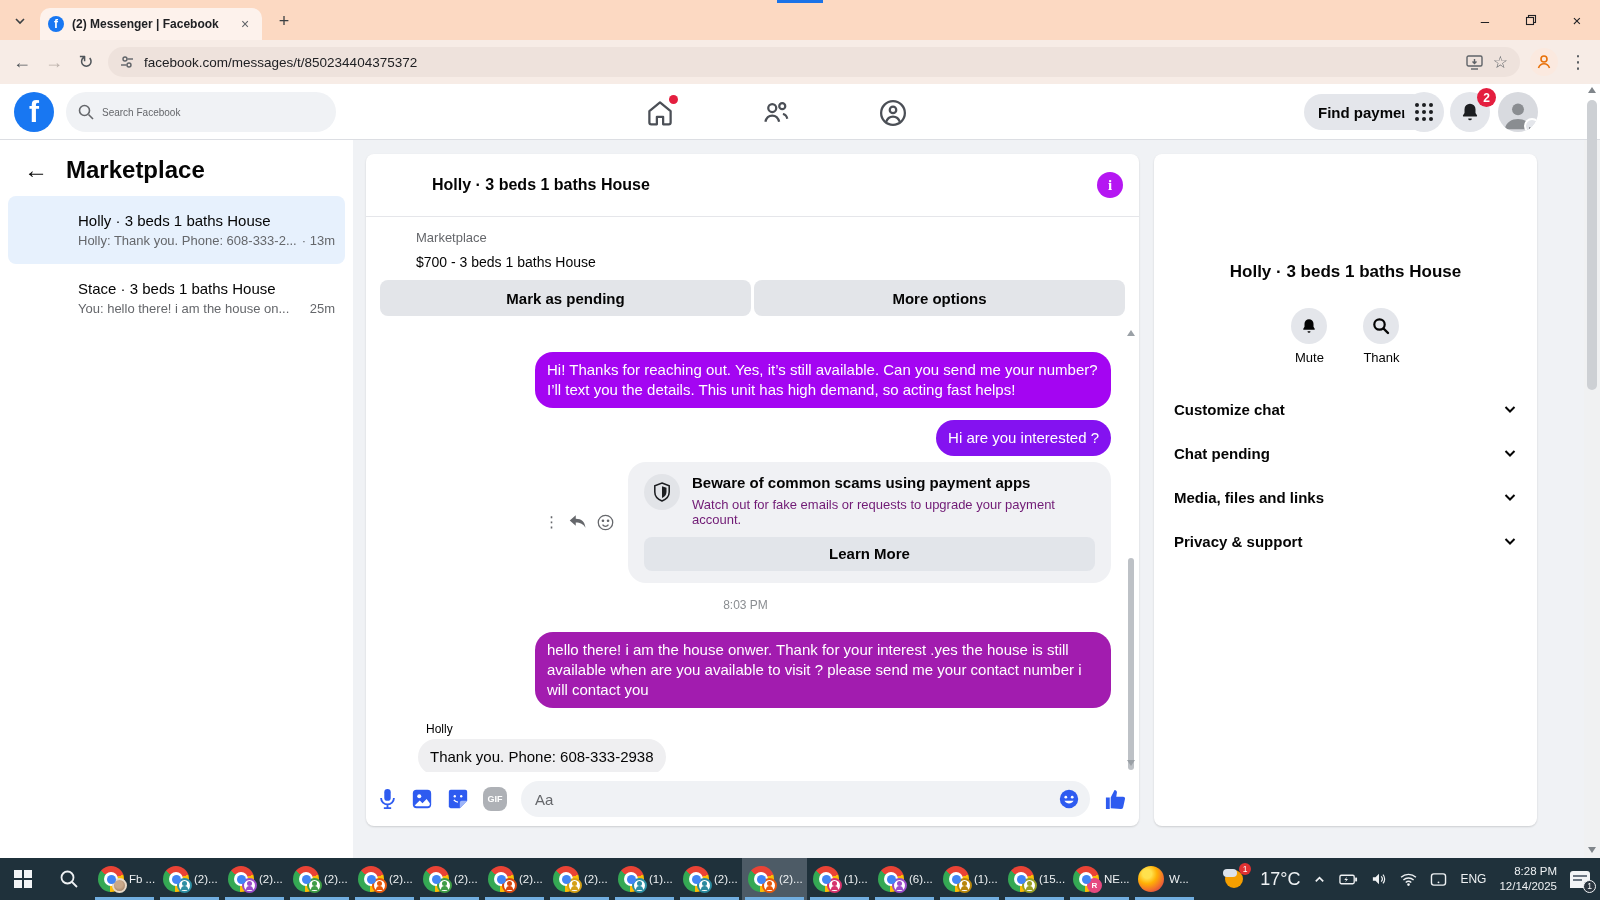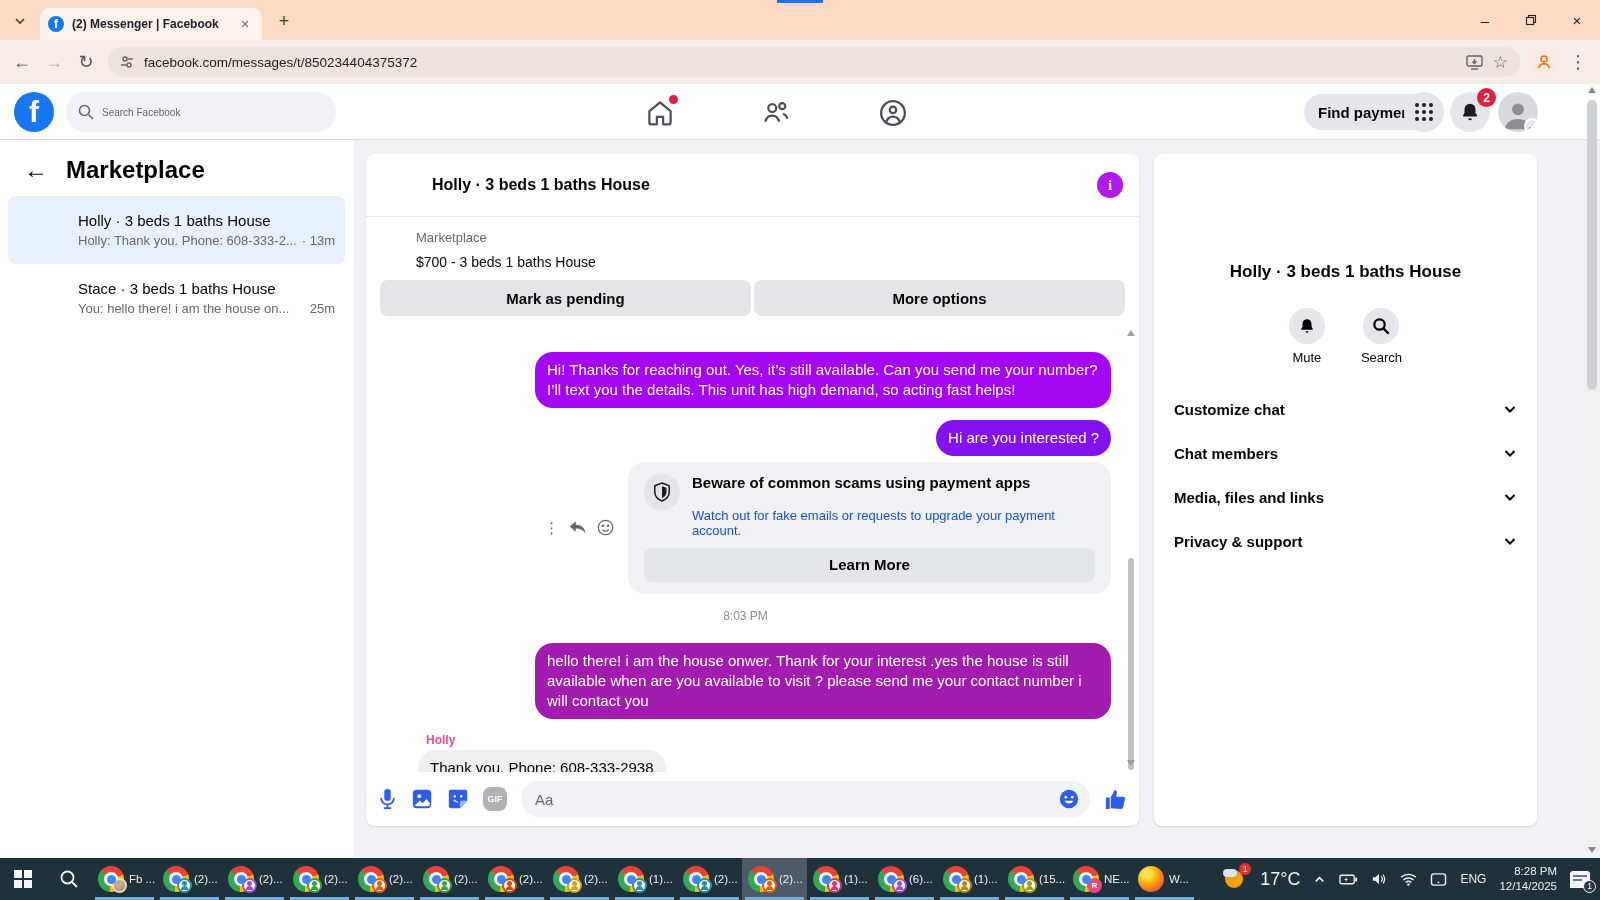--- a/index.html
+++ b/index.html
@@ -84,23 +84,23 @@
   .b-purple1 { background:#a405f2; }
   .b-purple2 { background:#8412f0; margin-top:12px; }
   .b-blue { background:#a21caf; }
   .msg-time { text-align:center; font-size:12px; color:#8a8d91; margin:15px 0; }
   .scam-row { display:flex; justify-content:flex-end; align-items:center; gap:10px; margin-top:6px; }
   .hover-actions { display:flex; gap:10px; color:#65676b; align-items:center; margin-right:4px; }
   .scam-card { width:483px; background:#f0f1f4; border-radius:18px; padding:12px 16px; }
   .scam-head { display:flex; gap:12px; }
   .shield-circle { width:36px; height:36px; border-radius:50%; background:#e2e4e8; display:flex; align-items:center; justify-content:center; flex:none; }
   .scam-title { font-size:15px; font-weight:bold; color:#050505; }
-  .scam-body { font-size:13px; color:#1d4ed8; margin-top:17px; }
+  .scam-body { font-size:13px; color:#701a75; margin-top:6px; }
   .learn-more { margin-top:10px; width:100%; height:34px; background:#e2e5ea; border:none; border-radius:8px; font-size:15px; font-weight:bold; color:#050505; font-family:"Liberation Sans",sans-serif; }
-  .sender-label { font-size:12px; color:#ec4899; margin:14px 0 3px 46px;font-weight:bold; }
+  .sender-label { font-size:12px; color:#000000; margin:14px 0 3px 46px; }
   .in-row { display:flex; align-items:flex-end; gap:8px; }
   .in-avatar { width:30px; height:30px; border-radius:50%; flex:none; }
   .b-in { background:#efeff1; color:#050505; width:fit-content; }
   .chat-scrollbar { position:absolute; right:3px; top:4px; bottom:6px; width:10px; }
   .chat-thumb { position:absolute; right:2px; top:228px; width:6px; height:212px; border-radius:3px; background:#bdc1c6; }
   .tri-up { width:0; height:0; border-left:4px solid transparent; border-right:4px solid transparent; border-bottom:6px solid #9aa0a6; position:absolute; top:0; left:1px; }
   .tri-down { width:0; height:0; border-left:4px solid transparent; border-right:4px solid transparent; border-top:6px solid #9aa0a6; position:absolute; bottom:0; left:1px; }
 
   
   .composer { height:54px; display:flex; align-items:center; padding:0 12px; gap:14px; }
@@ -440,32 +440,32 @@
         </span>
         <span class="rp-action-label">Mute</span>
       </div>
       <div class="rp-action">
         <span class="rp-action-circle">
           <svg width="18" height="18" viewBox="0 0 18 18">
               <circle cx="7.5" cy="7.5" r="5.2" fill="none" stroke="#050505" stroke-width="2.2"></circle>
               <line x1="11.5" y1="11.5" x2="16" y2="16" stroke="#050505" stroke-width="2.4" stroke-linecap="round"></line>
             </svg>
         </span>
-        <span class="rp-action-label">Search</span>
+        <span class="rp-action-label">Thank</span>
       </div>
     </div>
     <div class="rp-sections">
       <div class="rp-section">
         <span class="rp-section-label">Customize chat</span>
         <svg width="14" height="14" viewBox="0 0 14 14">
             <path d="M2.5 5l4.5 4.5L11.5 5" fill="none" stroke="#050505" stroke-width="2"></path>
           </svg>
       </div>
       <div class="rp-section">
-        <span class="rp-section-label">Chat members</span>
+        <span class="rp-section-label">Chat pending</span>
         <svg width="14" height="14" viewBox="0 0 14 14">
             <path d="M2.5 5l4.5 4.5L11.5 5" fill="none" stroke="#050505" stroke-width="2"></path>
           </svg>
       </div>
       <div class="rp-section">
         <span class="rp-section-label">Media, files and links</span>
         <svg width="14" height="14" viewBox="0 0 14 14">
             <path d="M2.5 5l4.5 4.5L11.5 5" fill="none" stroke="#050505" stroke-width="2"></path>
           </svg>
       </div>

